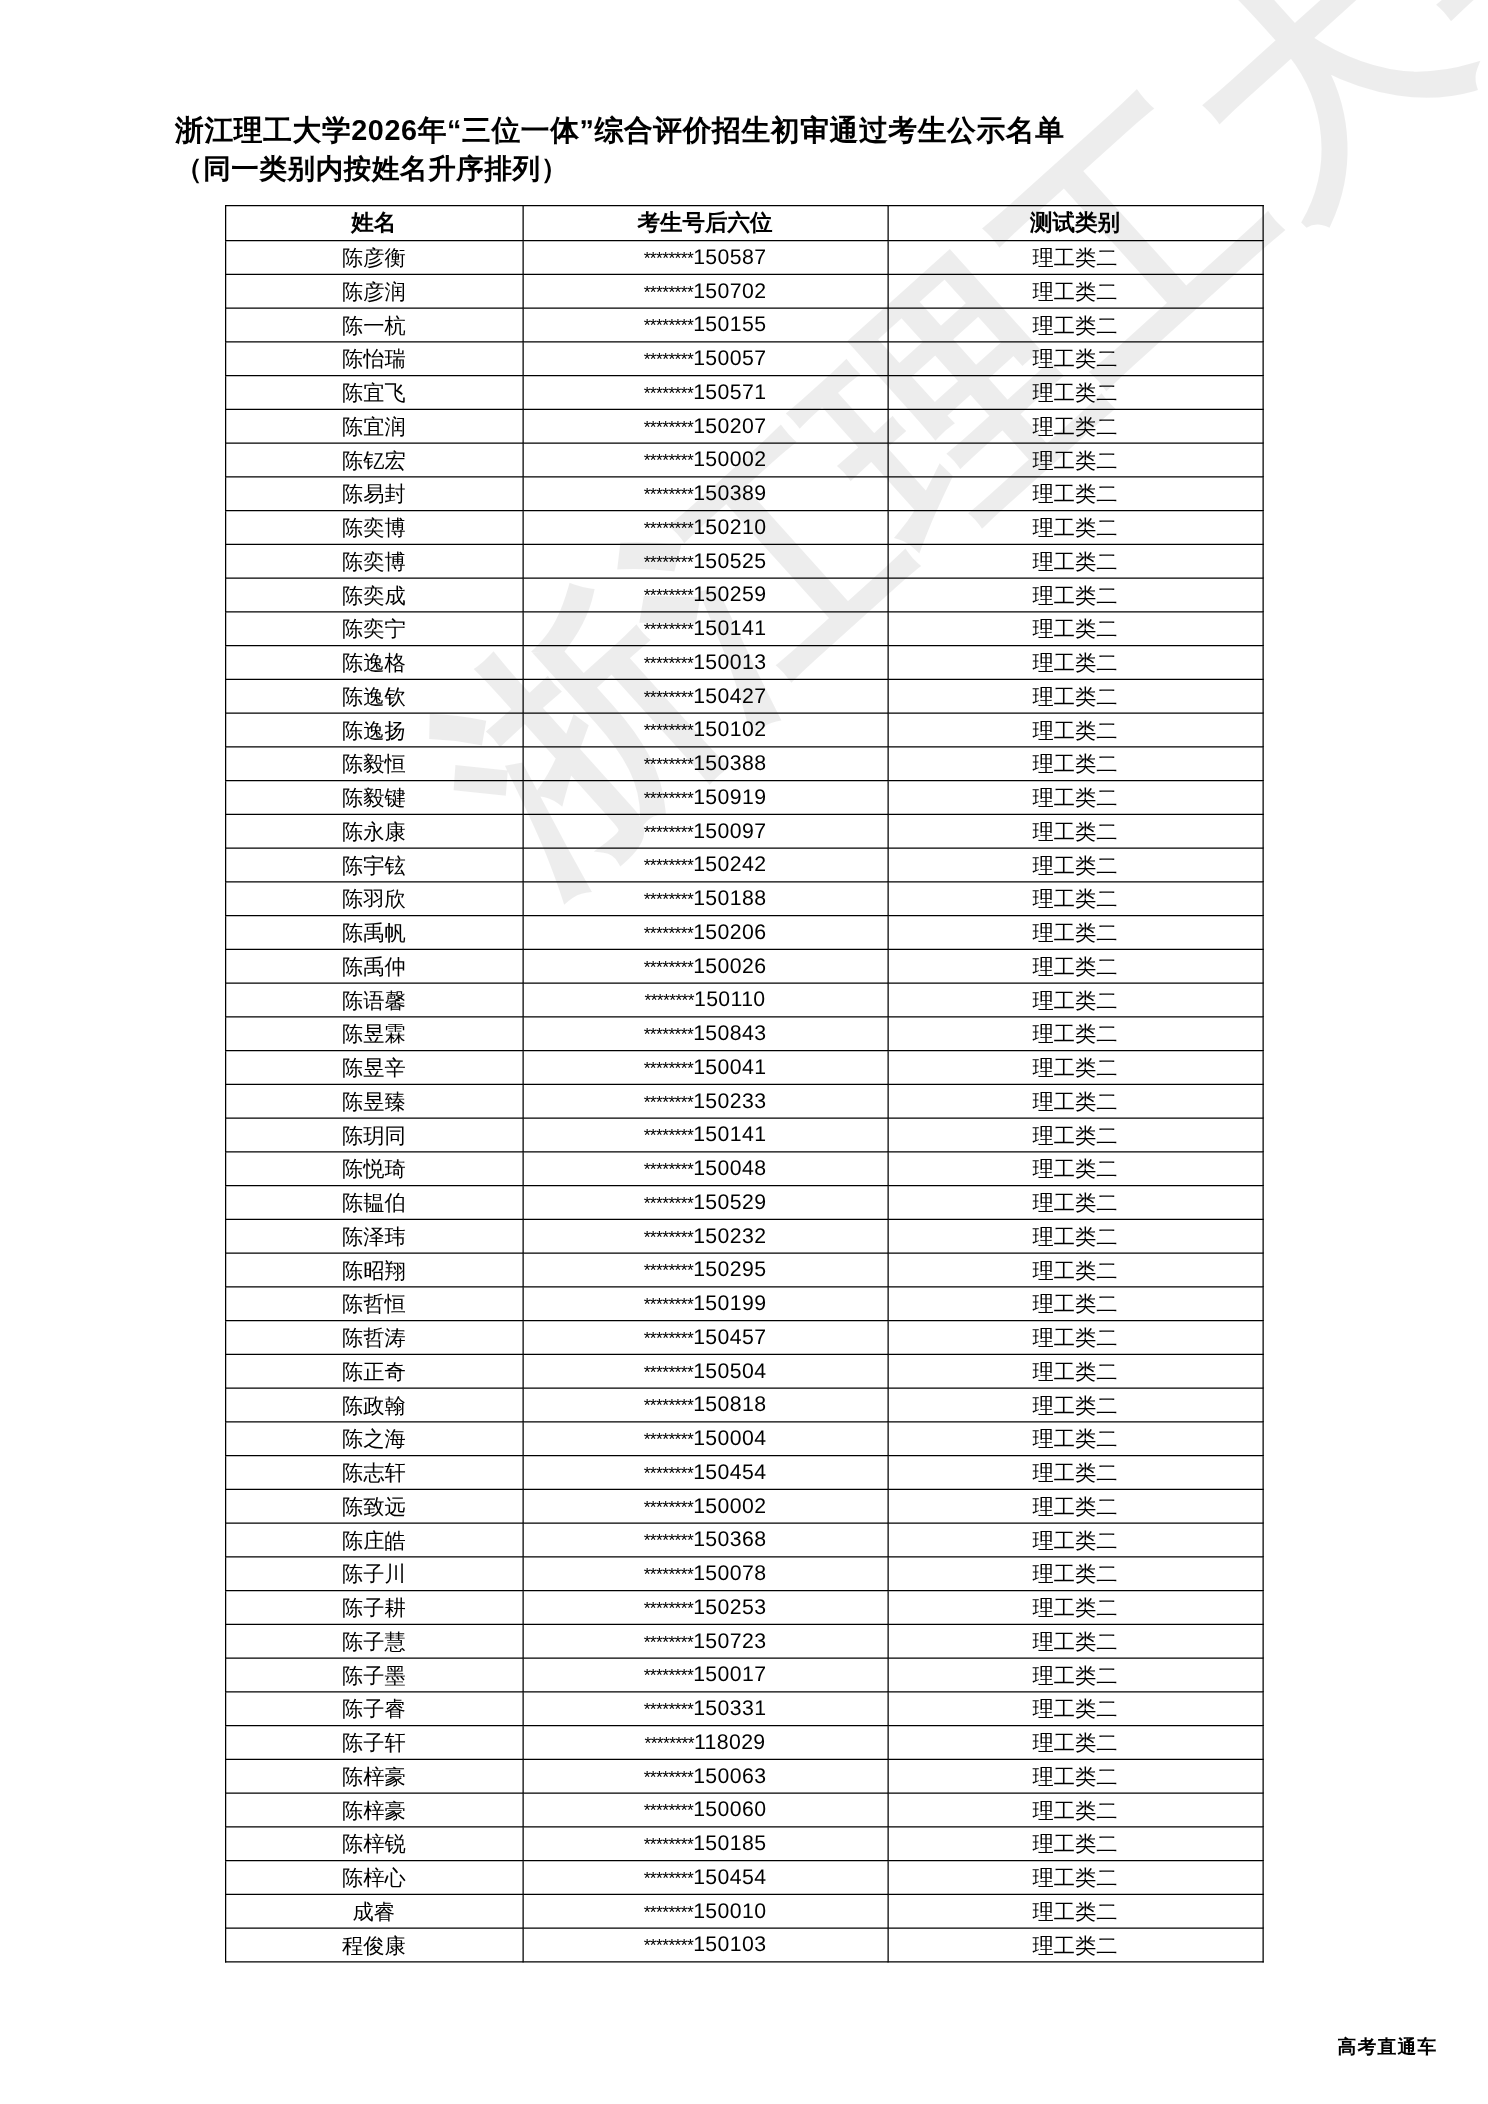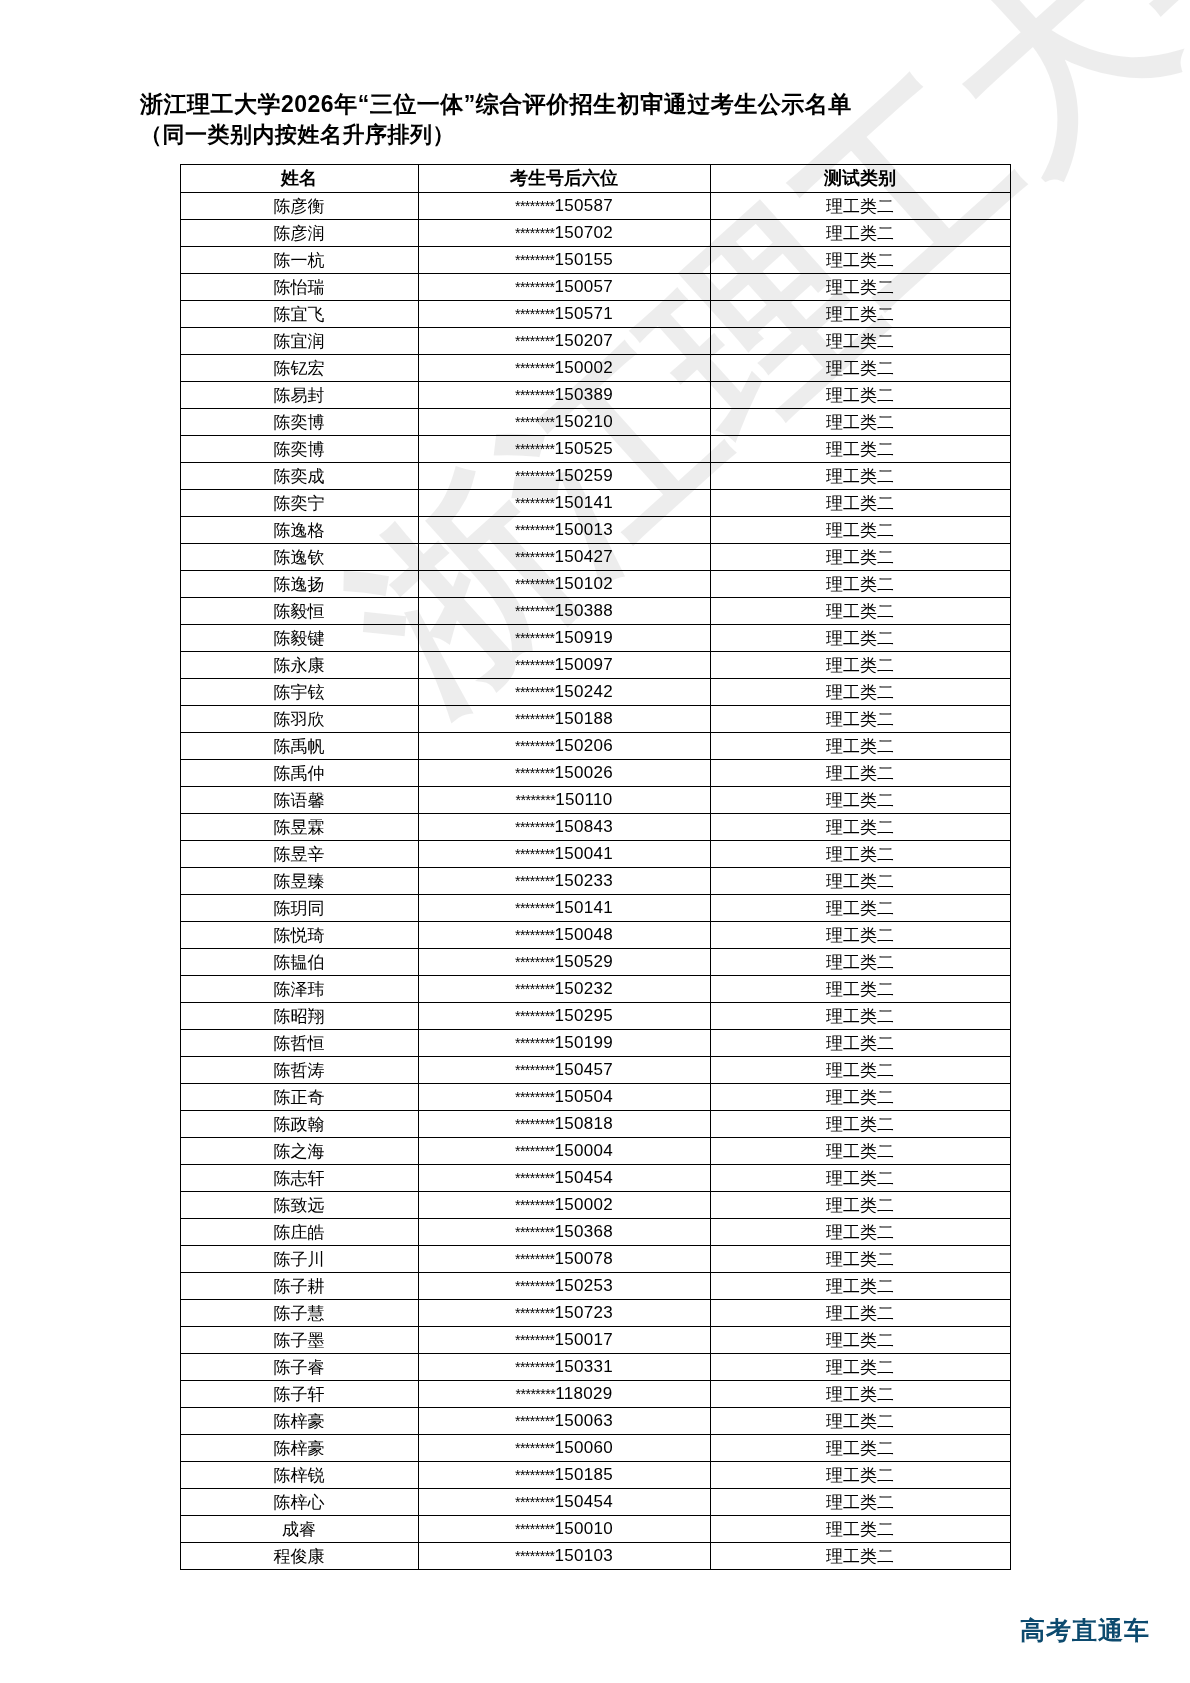--- a/index.html
+++ b/index.html
@@ -95,23 +95,23 @@
     color: rgba(0, 0, 0, 0.07);
     transform: rotate(-42deg);
     transform-origin: left top;
     white-space: nowrap;
     font-family: "Liberation Sans", sans-serif;
   }
   .footer-brand {
     position: absolute;
     right: 40px;
     bottom: 36px;
-    font-size: 25px;
+    font-size: 15px;
     font-weight: bold;
-    color: #0c4a6e;
+    color: #000000;
     letter-spacing: 1px;
   }
 </style>
 </head>
 <body>
 
 <div class="page">
 
   <div class="watermark">
     <span>浙江理工大学</span>

